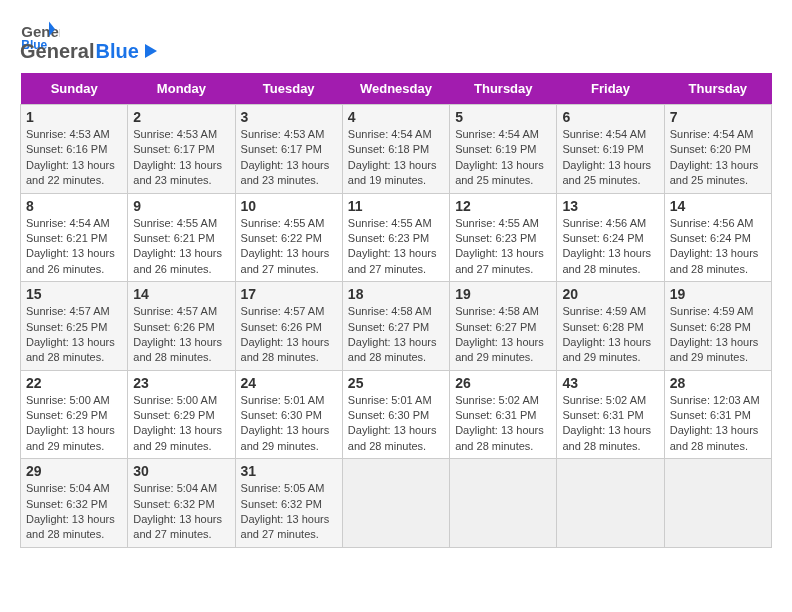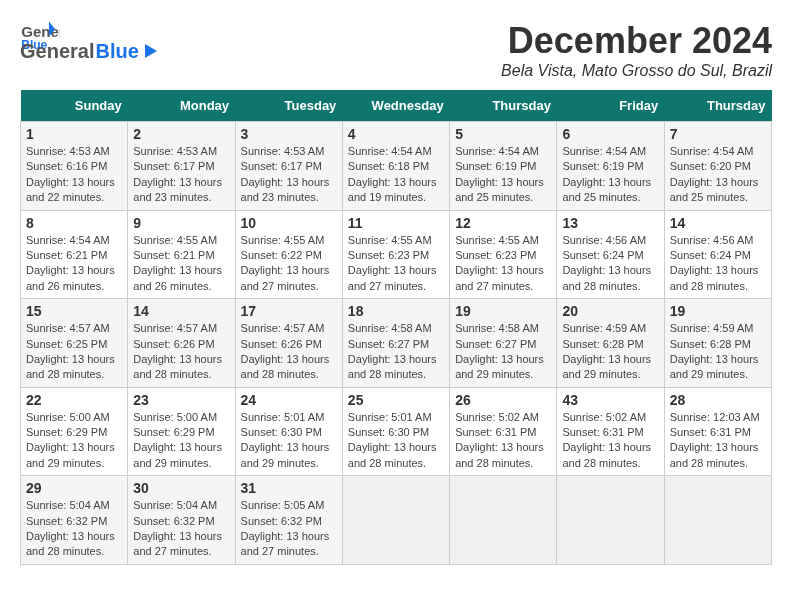--- a/index.html
+++ b/index.html
@@ -37,24 +37,24 @@
       font-size: 16px;
       color: #333;
       font-style: italic;
     }
     table {
       width: 100%;
       border-collapse: collapse;
       font-size: 11px;
     }
     thead tr th {
-      background-color: #0f766e;
+      background-color: #a21caf;
       color: #fff;
       padding: 8px 6px;
-      text-align: right;
+      text-align: center;
       font-size: 13px;
       font-weight: bold;
     }
     tbody tr td {
       border: 1px solid #ccc;
       padding: 4px 5px;
       vertical-align: top;
       width: 14.28%;
       height: 80px;
       background: #fff;
@@ -98,24 +98,20 @@
       </div>
 
       <div style="display:flex; align-items:center; margin-top:-10px;">
         <span style="font-size:20px; font-weight:bold; color:#555;">General</span>
         <span style="font-size:20px; font-weight:bold; color:#1a73e8; margin-left:1px;">Blue</span>
         <svg width="18" height="18" viewBox="0 0 18 18" style="margin-left:2px; margin-bottom:2px;">
           <polygon points="4,2 16,9 4,16" fill="#1a73e8"></polygon>
         </svg>
       </div>
     </div>
-    <div class="title-block">
-      <div class="main-title">December 2024</div>
-      <div class="subtitle">Bela Vista, Mato Grosso do Sul, Brazil</div>
-    </div>
   </div>
 
   <table>
     <thead>
       <tr>
       <th>Sunday</th>
           <th>Monday</th>
           <th>Tuesday</th>
           <th>Wednesday</th>
           <th>Thursday</th>

